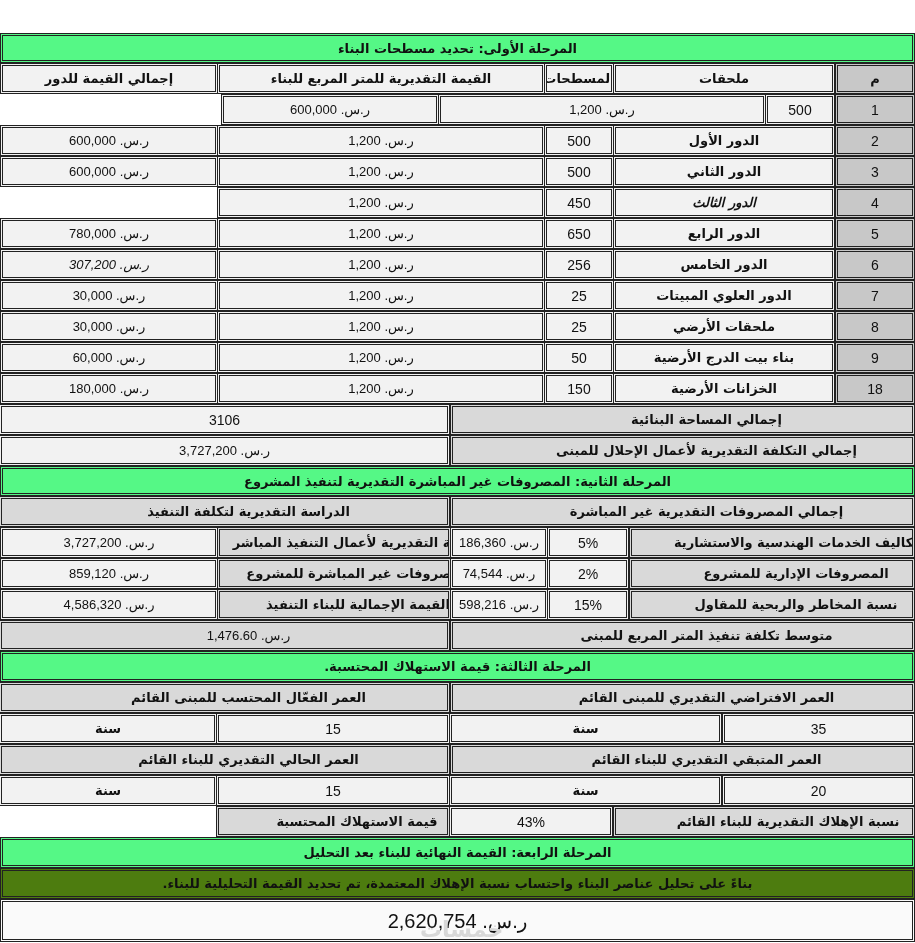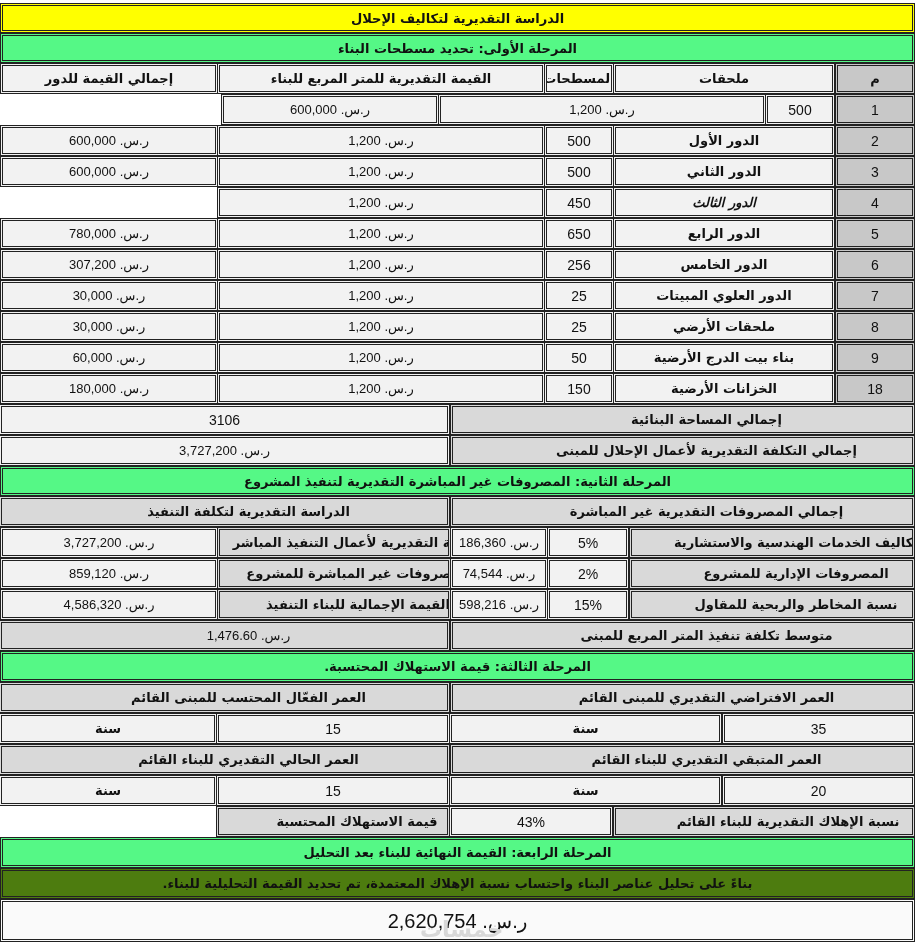--- a/index.html
+++ b/index.html
@@ -20,23 +20,20 @@
   .num { font-family:"Liberation Sans Narrow","Liberation Sans", sans-serif; font-weight:normal; font-size:14px; }
   .money { font-family:"Liberation Sans", sans-serif; font-weight:normal; font-size:13px; direction:rtl; }
   .big { font-size:20px; }
   .wm { position:absolute; left:420px; top:917px; font-size:22px; color:#d8d8d8; font-weight:bold; pointer-events:none; }
 </style>
 </head>
 <body>
 
 <div class="sheet">
 
-  <div class="row" style="top:3px;height:30px;">
-    <div class="cell yellow" style="width:915px;">الدراسة التقديرية لتكاليف الإحلال</div>
-  </div>
 
   <div class="row" style="top:33px;height:30px;">
     <div class="cell green" style="width:915px;">المرحلة الأولى: تحديد مسطحات البناء</div>
   </div>
 
   <div class="row" style="top:63px;height:31px;">
     <div class="cell dgray" style="width:80px;">م</div>
     <div class="cell light" style="width:222px;">ملحقات</div>
     <div class="cell light" style="width:70px;">المسطحات</div>
     <div class="cell light" style="width:328px;">القيمة التقديرية للمتر المربع للبناء</div>
@@ -76,21 +73,21 @@
         <div class="cell light" style="width: 222px;">الدور الرابع</div>
         <div class="cell light num" style="width: 70px;">650</div>
         <div class="cell light money" style="width: 328px;">ر.س. 1,200</div>
         <div class="cell light money" style="width: 218px;">ر.س. 780,000</div>
       </div>
       <div class="row" style="top: 249px; height: 31px;">
         <div class="cell dgray num" style="width: 80px;">6</div>
         <div class="cell light" style="width: 222px;">الدور الخامس</div>
         <div class="cell light num" style="width: 70px;">256</div>
         <div class="cell light money" style="width: 328px;">ر.س. 1,200</div>
-        <div class="cell light money" style="width: 218px;">ر.س. 307,200</div>
+        <div class="cell light money" style="width: 218px; font-style: italic;">ر.س. 307,200</div>
       </div>
       <div class="row" style="top: 280px; height: 31px;">
         <div class="cell dgray num" style="width: 80px;">7</div>
         <div class="cell light" style="width: 222px;">الدور العلوي المبيتات</div>
         <div class="cell light num" style="width: 70px;">25</div>
         <div class="cell light money" style="width: 328px;">ر.س. 1,200</div>
         <div class="cell light money" style="width: 218px;">ر.س. 30,000</div>
       </div>
       <div class="row" style="top: 311px; height: 31px;">
         <div class="cell dgray num" style="width: 80px;">8</div>

